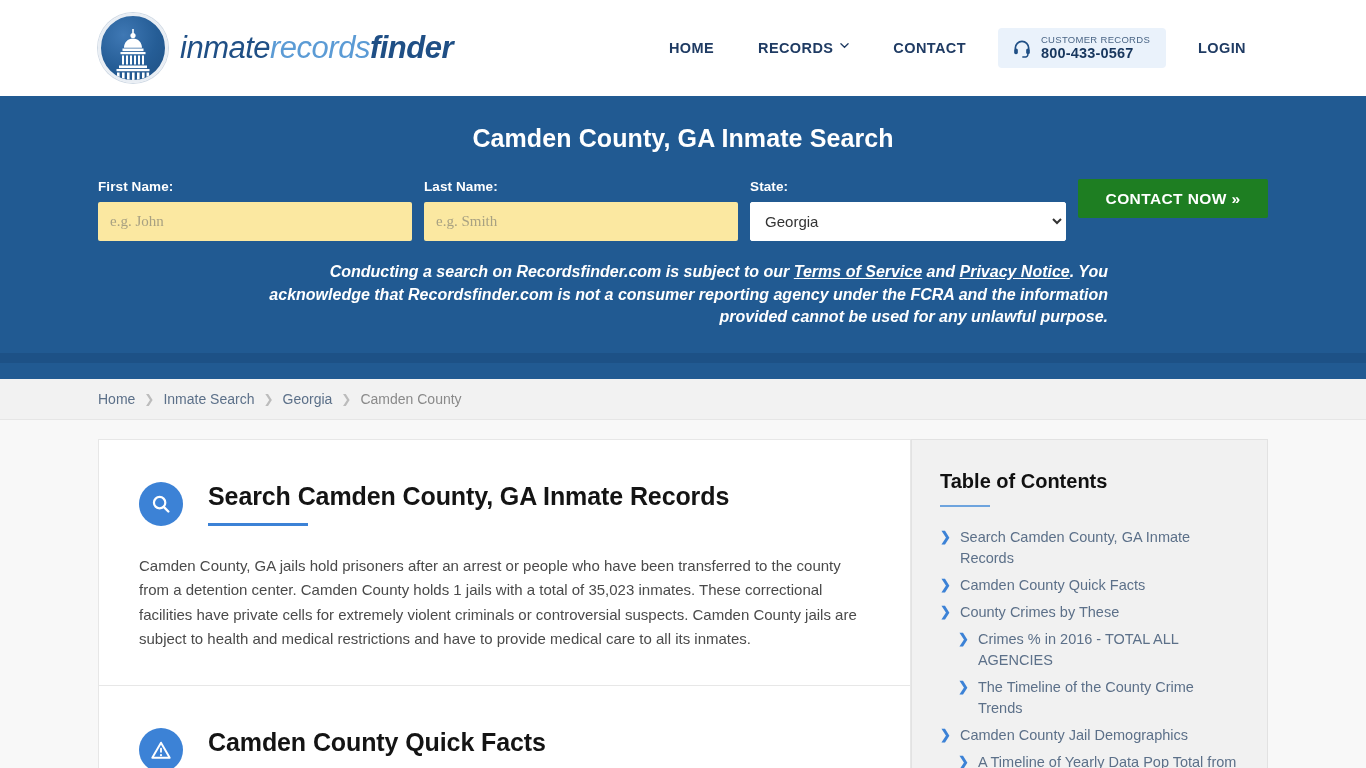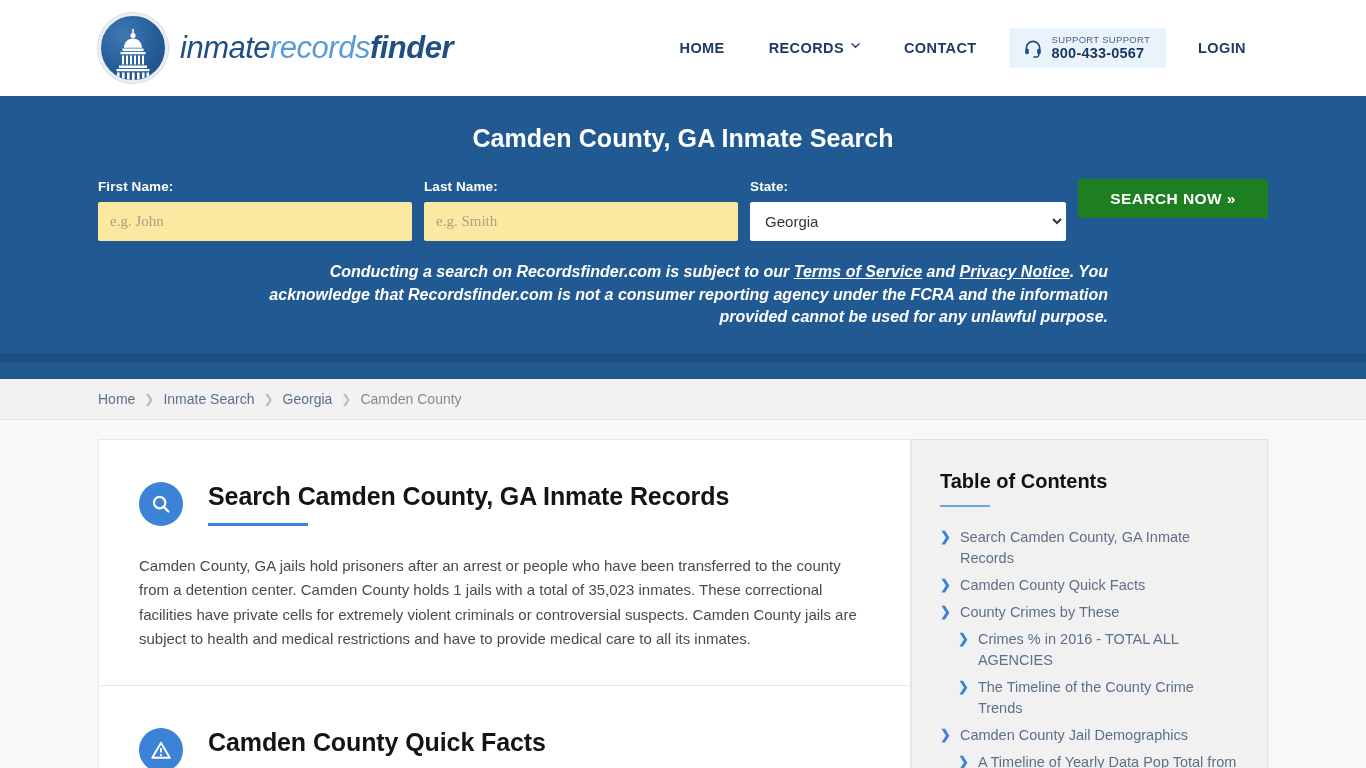--- a/index.html
+++ b/index.html
@@ -214,21 +214,21 @@
     </a>
 
     <div class="support-box">
       <svg width="20" height="20" viewBox="0 0 24 24">
         <path d="M4 13v-1a8 8 0 0 1 16 0v1" fill="none" stroke="#1f4f85" stroke-width="2" stroke-linecap="round"></path>
         <rect x="2.6" y="12.5" width="4.4" height="7" rx="2" fill="#1f4f85"></rect>
         <rect x="17" y="12.5" width="4.4" height="7" rx="2" fill="#1f4f85"></rect>
         <path d="M19 19.5v.6a2.6 2.6 0 0 1-2.6 2.6H13" fill="none" stroke="#1f4f85" stroke-width="1.8" stroke-linecap="round"></path>
       </svg>
       <div class="support-text">
-        <div class="support-label">SUPPORT SUPPORT</div>
+        <div class="support-label">CUSTOMER RECORDS</div>
         <div class="support-phone">800-433-0567</div>
       </div>
     </div>
 
     <a class="nav-link">
       <span>LOGIN</span>
     </a>
   </nav>
 </header>
 
@@ -244,21 +244,21 @@
       <div class="field last">
         <label class="field-label">Last Name:</label>
         <input class="text-input" type="text" placeholder="e.g. Smith" style="">
       </div>
       <div class="field state">
         <label class="field-label">State:</label>
         <select class="state-select">
           <option>Georgia</option>
         </select>
       </div>
-      <button class="search-btn">SEARCH NOW »</button>
+      <button class="search-btn">CONTACT NOW »</button>
     </div>
 
     <p class="disclaimer">
       <span>Conducting a search on Recordsfinder.com is subject to our </span><a>Terms of Service</a><span> and </span><a>Privacy Notice</a><span>. You acknowledge that Recordsfinder.com is not a consumer reporting agency under the FCRA and the information provided cannot be used for any unlawful purpose.</span>
     </p>
   </div>
   <div class="hero-bottom-strip"></div>
 </section>
 
 <div class="crumb-bar">

